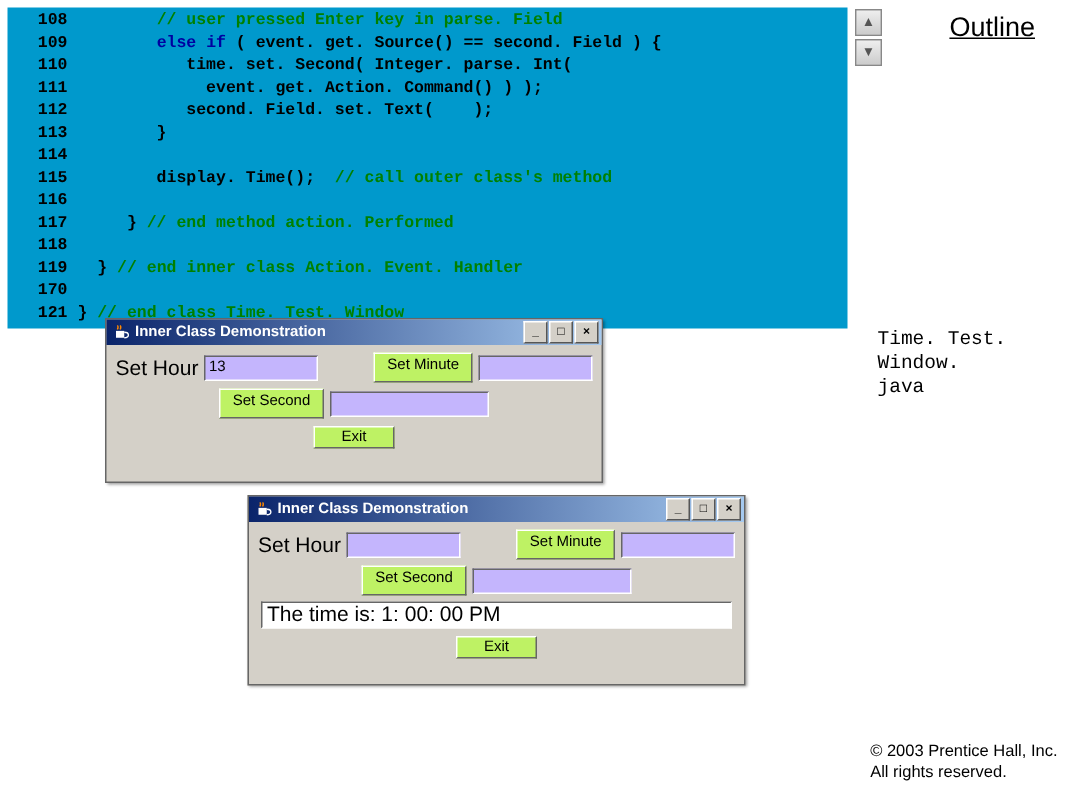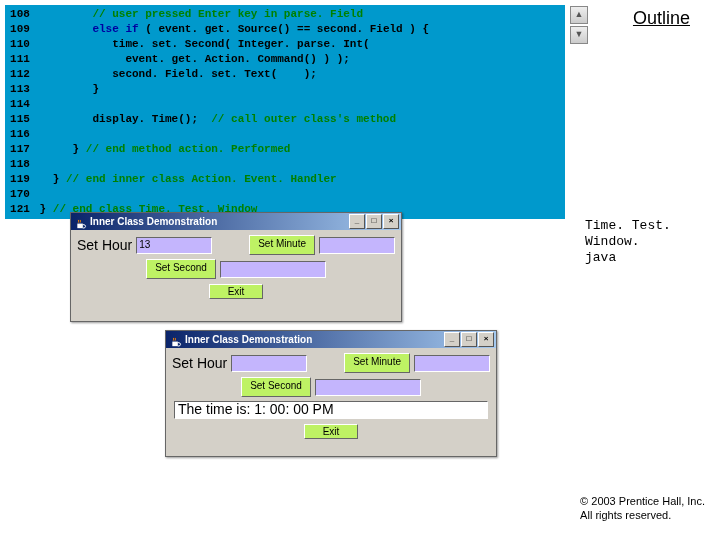--- a/index.html
+++ b/index.html
@@ -20,21 +20,21 @@
     background: #0099cc;
     font-family: "Courier New", monospace;
     font-size: 11px;
     font-weight: bold;
     line-height: 15px;
     padding: 2px 0;
   }
   .code-line {
     white-space: pre;
   }
-  .ln { color: #000; display: inline-block; width: 26px; text-align: center; padding-left: 2px; }
+  .ln { color: #000; display: inline-block; width: 26px; text-align: right; padding-left: 14px; }
   .c-comment { color: #008000; }
   .c-kw { color: #0000a0; }
   .c-txt { color: #000; }
   .outline {
     position: absolute;
     top: 8px;
     right: 30px;
     font-size: 18px;
     text-decoration: underline;
     color: #000;
@@ -87,21 +87,21 @@
     color: #fff;
     height: 17px;
     line-height: 17px;
     padding-left: 4px;
     font-size: 10px;
     font-weight: bold;
     display: flex;
     align-items: center;
     justify-content: space-between;
   }
-  .titlebar .left { display: flex; align-items: flex-end; gap: 3px; }
+  .titlebar .left { display: flex; align-items: center; gap: 3px; }
   .coffee {
     width: 12px; height: 11px; display: inline-block;
   }
   .winbtns { display: flex; padding-right: 2px; gap: 1px; }
   .winbtn {
     width: 14px; height: 13px;
     background: #d4d0c8;
     border-top: 1px solid #fff;
     border-left: 1px solid #fff;
     border-right: 1px solid #555;

